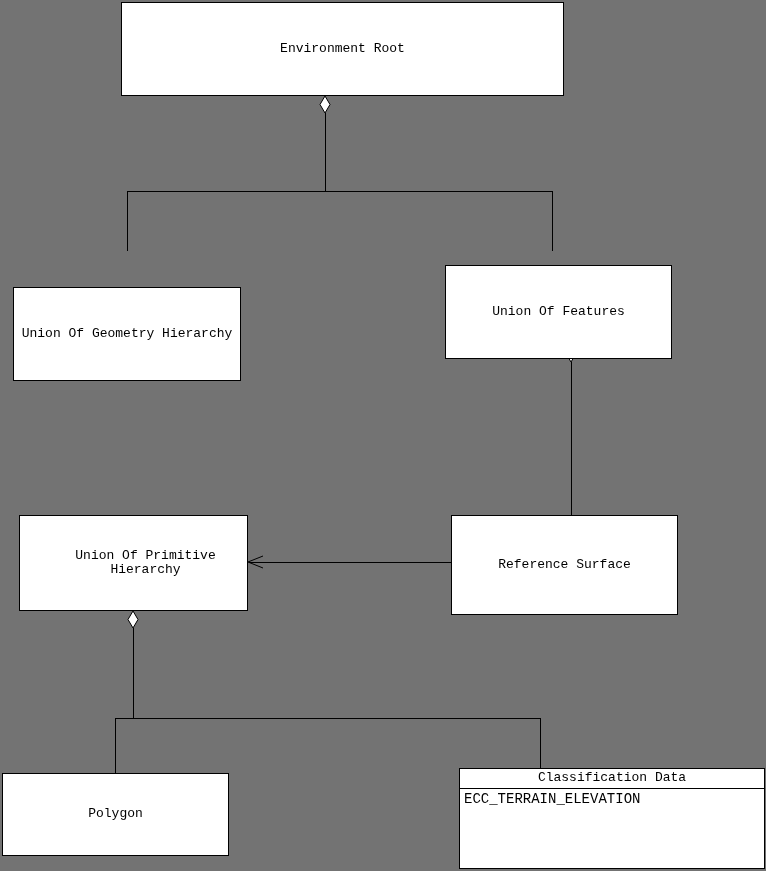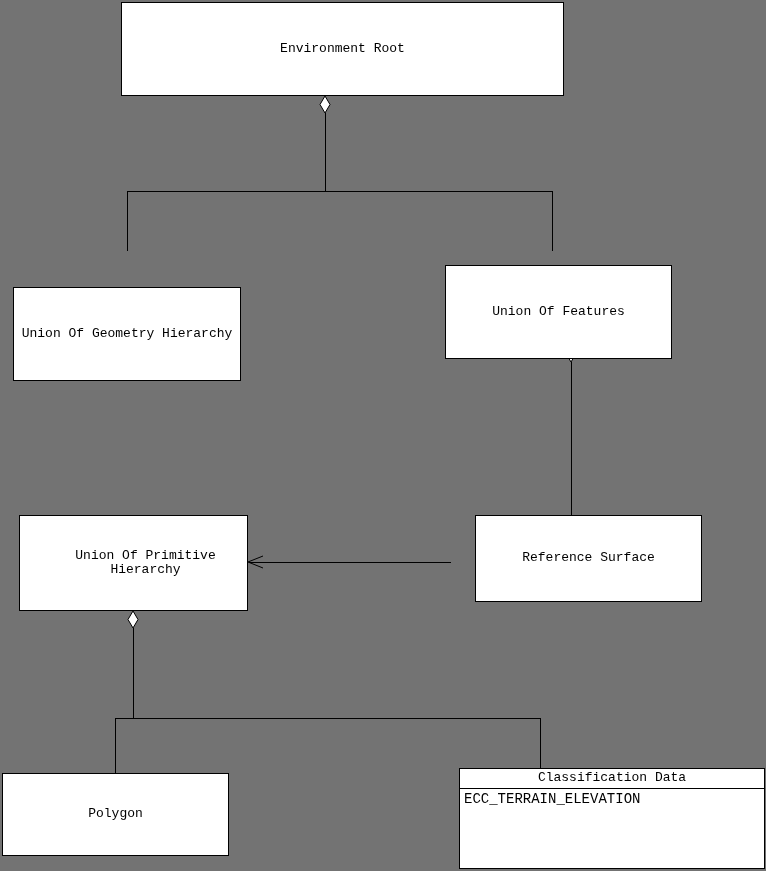--- a/index.html
+++ b/index.html
@@ -35,21 +35,21 @@
     text-align: center;
   }
   .node span {
     display: block;
     line-height: 1.1;
   }
   #node-environment-root      { left: 121px; top: 2px;   width: 443px; height: 94px; }
   #node-geometry-hierarchy    { left: 13px;  top: 251px; width: 228px; height: 94px; margin-top: 36px; }
   #node-union-of-features     { left: 445px; top: 251px; width: 227px; height: 94px; margin-top: 14px; }
   #node-primitive-hierarchy   { left: 19px;  top: 515px; width: 229px; height: 96px; padding-left: 24px; }
-  #node-reference-surface     { left: 475px; top: 515px; width: 227px; height: 87px; }
+  #node-reference-surface     { left: 451px; top: 515px; width: 227px; height: 100px; }
   #node-polygon               { left: 2px;   top: 773px; width: 227px; height: 83px; text-align: right; }
   #node-classification-data {
     left: 459px; top: 768px; width: 306px; height: 101px;
     display: block;
     text-align: left;
   }
   .class-header {
     box-sizing: border-box;
     height: 20px;
     border-bottom: 1px solid #000000;

